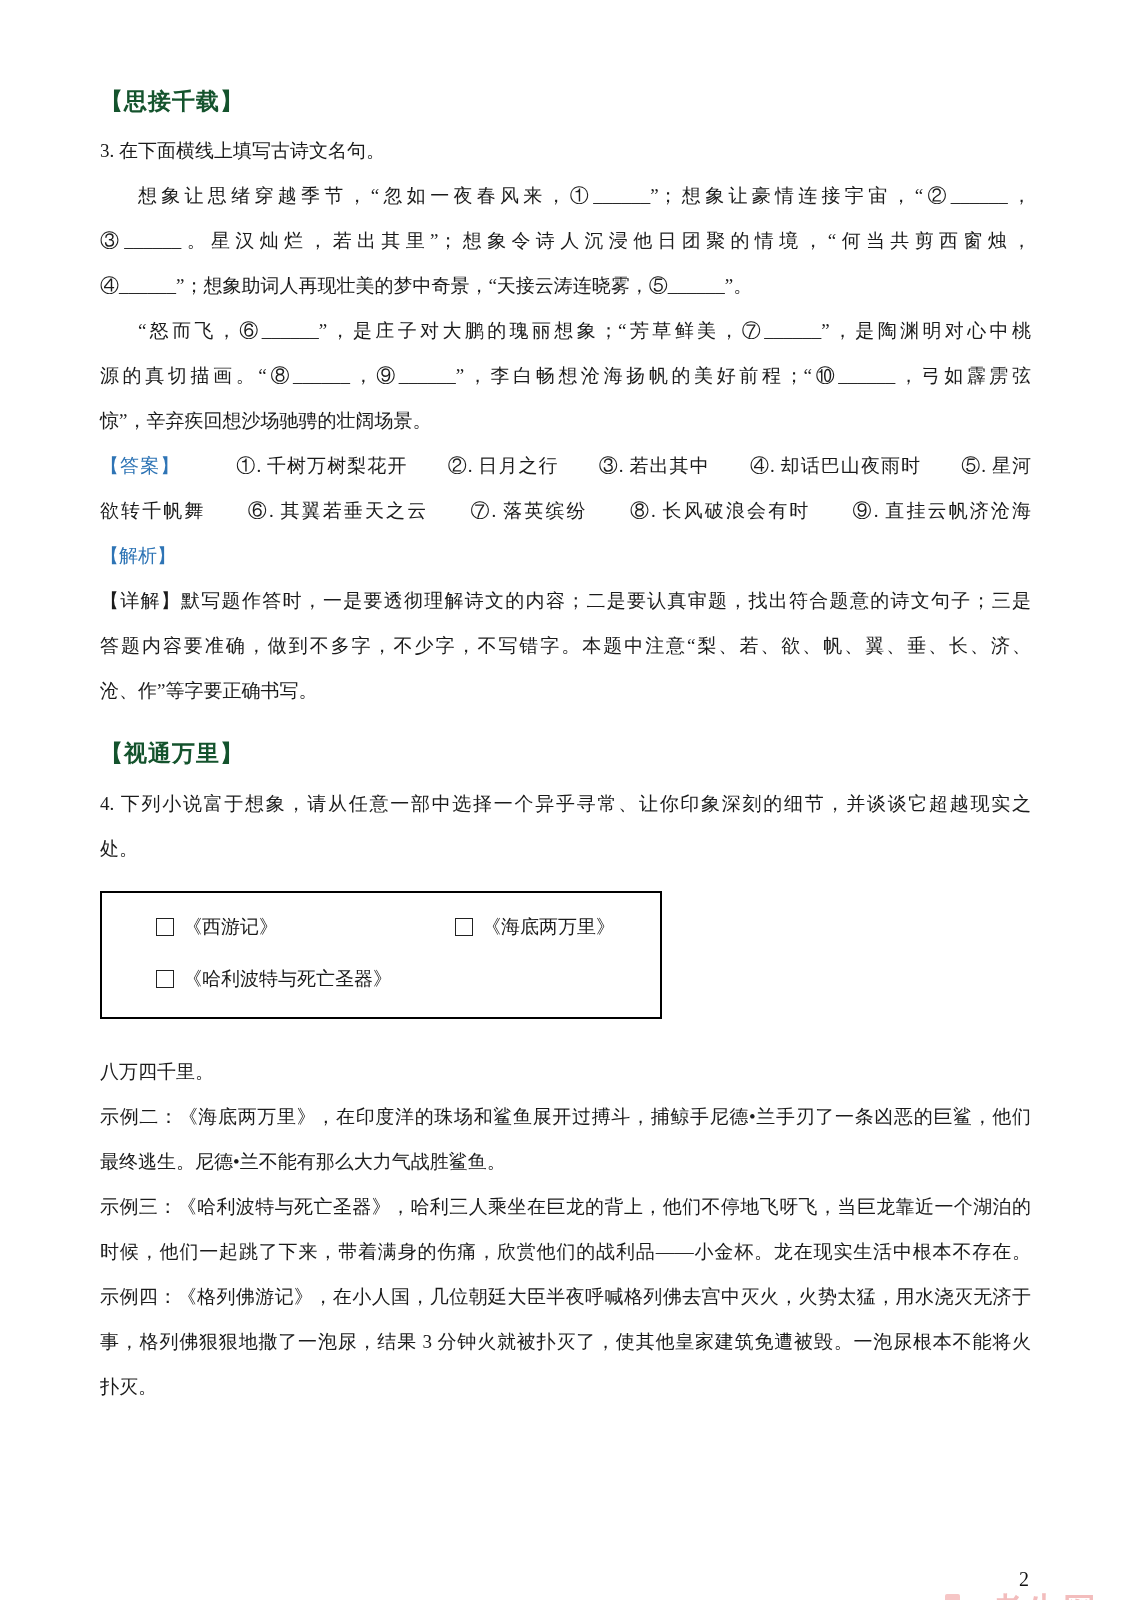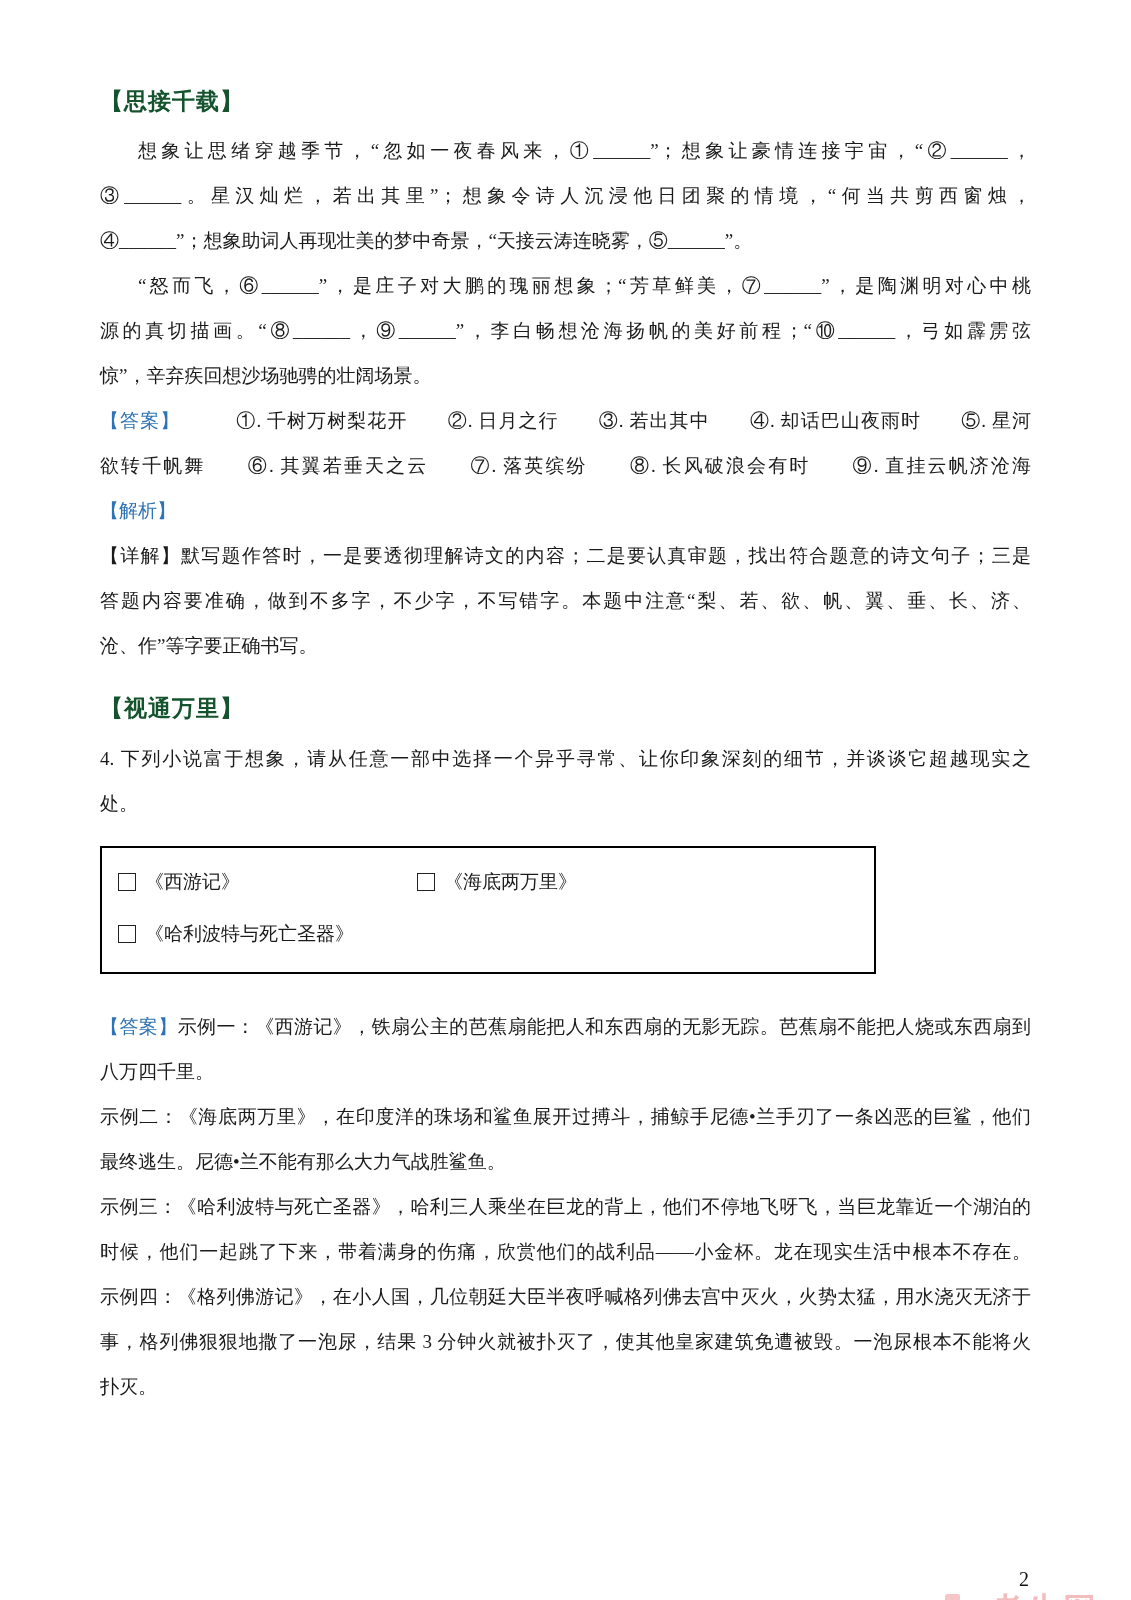--- a/index.html
+++ b/index.html
@@ -19,23 +19,23 @@
   }
   .sec-heading.second{margin-top:24px;font-family:Liberation Serif, serif;}
   .line{font-size:19px;line-height:45px;}
   .jf{text-align:justify;text-align-last:justify;}
   .indent{text-indent:38px;}
   .label-blue{color:#2e74b5;margin-top:8px;}
   .label-black{color:#1b1b1b;}
   .ans-gap{margin-right:56px;}
   .opt-box{
     box-sizing:border-box;
-    width:776px;border:2px solid #000;
+    width:562px;border:2px solid #000;
     margin:20px 0 30px 0;
-    padding:22px 10px 26px 16px;
+    padding:22px 10px 26px 54px;
     display:grid;grid-template-columns:299px auto;row-gap:28px;
   }
   .opt{font-size:19px;line-height:24px;display:flex;align-items:center;}
   .cb{
     flex:0 0 auto;width:16px;height:16px;
     border:1.5px solid #222;background:#fff;margin-right:9px;
   }
   .footer-wm{position:absolute;left:945px;top:1544px;width:180px;height:60px;margin-top:48px;}
   .wm-logo{position:absolute;left:0;top:2px;width:38px;height:56px;}
   .wm-logo div{position:absolute;background:#f6c6c6;border-radius:2px;}
@@ -61,20 +61,21 @@
   }
 </style>
 </head>
 <body>
 
 <div class="page">
   <div class="content">
 
     <div class="sec-heading">【思接千载】</div>
 
+    <div class="line">3. 在下面横线上填写古诗文名句。</div>
 
     <div class="line jf indent">想象让思绪穿越季节，“忽如一夜春风来，①______”；想象让豪情连接宇宙，“②______，</div>
     <div class="line jf">③______。星汉灿烂，若出其里”；想象令诗人沉浸他日团聚的情境，“何当共剪西窗烛，</div>
     <div class="line">④______”；想象助词人再现壮美的梦中奇景，“天接云涛连晓雾，⑤______”。</div>
 
     <div class="line jf indent">“怒而飞，⑥______”，是庄子对大鹏的瑰丽想象；“芳草鲜美，⑦______”，是陶渊明对心中桃</div>
     <div class="line jf">源的真切描画。“⑧______，⑨______”，李白畅想沧海扬帆的美好前程；“⑩______，弓如霹雳弦</div>
     <div class="line">惊”，辛弃疾回想沙场驰骋的壮阔场景。</div>
 
     <div class="line jf">
@@ -105,23 +106,20 @@
       <div class="opt">
         <span class="cb"></span>
         <span>《海底两万里》</span>
       </div>
       <div class="opt">
         <span class="cb"></span>
         <span>《哈利波特与死亡圣器》</span>
       </div>
     </div>
 
-    <div class="line jf">
-      <span class="label-blue">【答案】</span><span>示例一：《西游记》，铁扇公主的芭蕉扇能把人和东西扇的无影无踪。芭蕉扇不能把人烧或东西扇到</span>
-    </div>
     <div class="line">八万四千里。</div>
     <div class="line jf">示例二：《海底两万里》，在印度洋的珠场和鲨鱼展开过搏斗，捕鲸手尼德•兰手刃了一条凶恶的巨鲨，他们</div>
     <div class="line">最终逃生。尼德•兰不能有那么大力气战胜鲨鱼。</div>
     <div class="line jf">示例三：《哈利波特与死亡圣器》，哈利三人乘坐在巨龙的背上，他们不停地飞呀飞，当巨龙靠近一个湖泊的</div>
     <div class="line jf">时候，他们一起跳了下来，带着满身的伤痛，欣赏他们的战利品——小金杯。龙在现实生活中根本不存在。</div>
     <div class="line jf">示例四：《格列佛游记》，在小人国，几位朝廷大臣半夜呼喊格列佛去宫中灭火，火势太猛，用水浇灭无济于</div>
     <div class="line jf">事，格列佛狠狠地撒了一泡尿，结果 3 分钟火就被扑灭了，使其他皇家建筑免遭被毁。一泡尿根本不能将火</div>
     <div class="line">扑灭。</div>
 
   </div>

